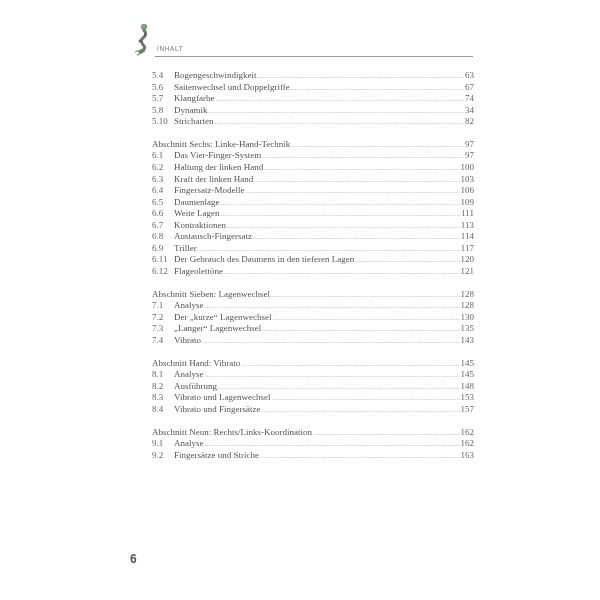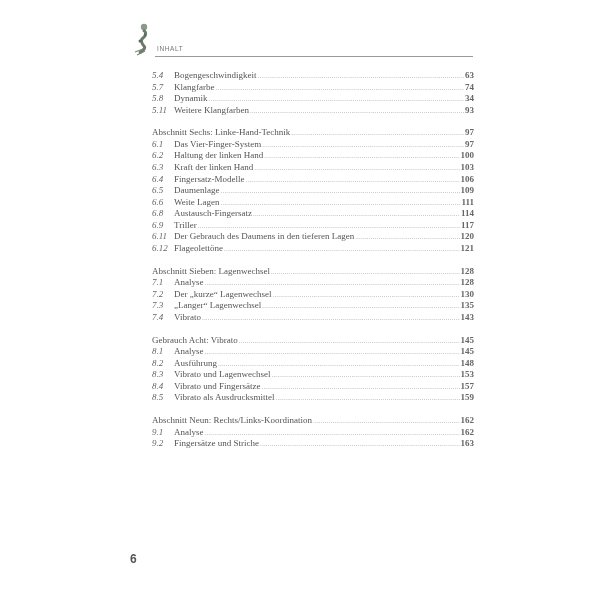--- a/index.html
+++ b/index.html
@@ -4,25 +4,25 @@
 <style>
   html, body { margin:0; padding:0; background:#ffffff; }
   body { width:600px; height:600px; position:relative; overflow:hidden;
          font-family: "Liberation Serif", "DejaVu Serif", serif; color:#555; }
   .logo { position:absolute; left:131px; top:22px; width:24px; height:34px; }
   .header-label { position:absolute; left:157px; top:45px; font-family:"Liberation Sans", sans-serif;
          font-size:6.5px; letter-spacing:0.6px; color:#777; }
   .header-rule { position:absolute; left:155px; top:56px; width:318px; height:1px; background:#9a9a9a; }
   .toc { position:absolute; left:152px; top:70px; width:322px; }
   .row { position:relative; height:11.55px; line-height:11.55px; font-size:9px; display:flex; align-items:baseline; white-space:nowrap; }
-  .num { width:22px; flex:0 0 22px; color:#666;font-style:italic; }
+  .num { width:22px; flex:0 0 22px; color:#666; }
   .title { flex:0 0 auto; color:#555; }
   .dots { flex:1 1 auto; overflow:hidden; margin:0 1px; color:#aaa; font-size:7px; letter-spacing:0.2px; }
   .dots::before { content:"................................................................................................................................................................................................................................"; }
-  .page { flex:0 0 auto; color:#666; text-align:left;font-weight:bold; }
+  .page { flex:0 0 auto; color:#666; text-align:left; }
   .gap { height:11.2px; }
   .page-number { position:absolute; left:130px; top:552px; font-family:"Liberation Sans", sans-serif; font-weight:bold; font-size:12px; color:#555; }
 </style>
 </head>
 <body>
 
 <div class="logo">
   <svg width="24" height="34" viewBox="0 0 24 34">
     <circle cx="13" cy="5" r="3.2" fill="#8a9a8a"></circle>
     <path d="M12 8 C16 10, 15 14, 12 16 C9 18, 11 22, 13 24 C15 26, 12 29, 8 31" stroke="#6b7b6b" stroke-width="3" fill="none"></path>
@@ -35,36 +35,42 @@
 <div class="header-rule"></div>
 
 <div class="toc" id="toc">
     <div class="row">
       <span class="num">5.4</span>
       <span class="title">Bogengeschwindigkeit</span>
       <span class="dots"></span>
       <span class="page">63</span>
     </div>
     <div class="row">
+      <span class="num">5.6</span>
+      <span class="title">Saitenwechsel und Doppelgriffe</span>
+      <span class="dots"></span>
+      <span class="page">67</span>
+    </div>
+    <div class="row">
       <span class="num">5.7</span>
       <span class="title">Klangfarbe</span>
       <span class="dots"></span>
       <span class="page">74</span>
     </div>
     <div class="row">
       <span class="num">5.8</span>
       <span class="title">Dynamik</span>
       <span class="dots"></span>
       <span class="page">34</span>
     </div>
     <div class="row">
-      <span class="num">5.11</span>
-      <span class="title">Weitere Klangfarben</span>
-      <span class="dots"></span>
-      <span class="page">93</span>
+      <span class="num">5.10</span>
+      <span class="title">Stricharten</span>
+      <span class="dots"></span>
+      <span class="page">82</span>
     </div>
     <div class="gap"></div>
     <div class="row">
       <span class="title">Abschnitt Sechs: Linke-Hand-Technik</span>
       <span class="dots"></span>
       <span class="page">97</span>
     </div>
     <div class="row">
       <span class="num">6.1</span>
       <span class="title">Das Vier-Finger-System</span>
@@ -95,20 +101,26 @@
       <span class="dots"></span>
       <span class="page">109</span>
     </div>
     <div class="row">
       <span class="num">6.6</span>
       <span class="title">Weite Lagen</span>
       <span class="dots"></span>
       <span class="page">111</span>
     </div>
     <div class="row">
+      <span class="num">6.7</span>
+      <span class="title">Kontraktionen</span>
+      <span class="dots"></span>
+      <span class="page">113</span>
+    </div>
+    <div class="row">
       <span class="num">6.8</span>
       <span class="title">Austausch-Fingersatz</span>
       <span class="dots"></span>
       <span class="page">114</span>
     </div>
     <div class="row">
       <span class="num">6.9</span>
       <span class="title">Triller</span>
       <span class="dots"></span>
       <span class="page">117</span>
@@ -150,21 +162,21 @@
       <span class="page">135</span>
     </div>
     <div class="row">
       <span class="num">7.4</span>
       <span class="title">Vibrato</span>
       <span class="dots"></span>
       <span class="page">143</span>
     </div>
     <div class="gap"></div>
     <div class="row">
-      <span class="title">Gebrauch Acht: Vibrato</span>
+      <span class="title">Abschnitt Hand: Vibrato</span>
       <span class="dots"></span>
       <span class="page">145</span>
     </div>
     <div class="row">
       <span class="num">8.1</span>
       <span class="title">Analyse</span>
       <span class="dots"></span>
       <span class="page">145</span>
     </div>
     <div class="row">
@@ -178,26 +190,20 @@
       <span class="title">Vibrato und Lagenwechsel</span>
       <span class="dots"></span>
       <span class="page">153</span>
     </div>
     <div class="row">
       <span class="num">8.4</span>
       <span class="title">Vibrato und Fingersätze</span>
       <span class="dots"></span>
       <span class="page">157</span>
     </div>
-    <div class="row">
-      <span class="num">8.5</span>
-      <span class="title">Vibrato als Ausdrucksmittel</span>
-      <span class="dots"></span>
-      <span class="page">159</span>
-    </div>
     <div class="gap"></div>
     <div class="row">
       <span class="title">Abschnitt Neun: Rechts/Links-Koordination</span>
       <span class="dots"></span>
       <span class="page">162</span>
     </div>
     <div class="row">
       <span class="num">9.1</span>
       <span class="title">Analyse</span>
       <span class="dots"></span>

